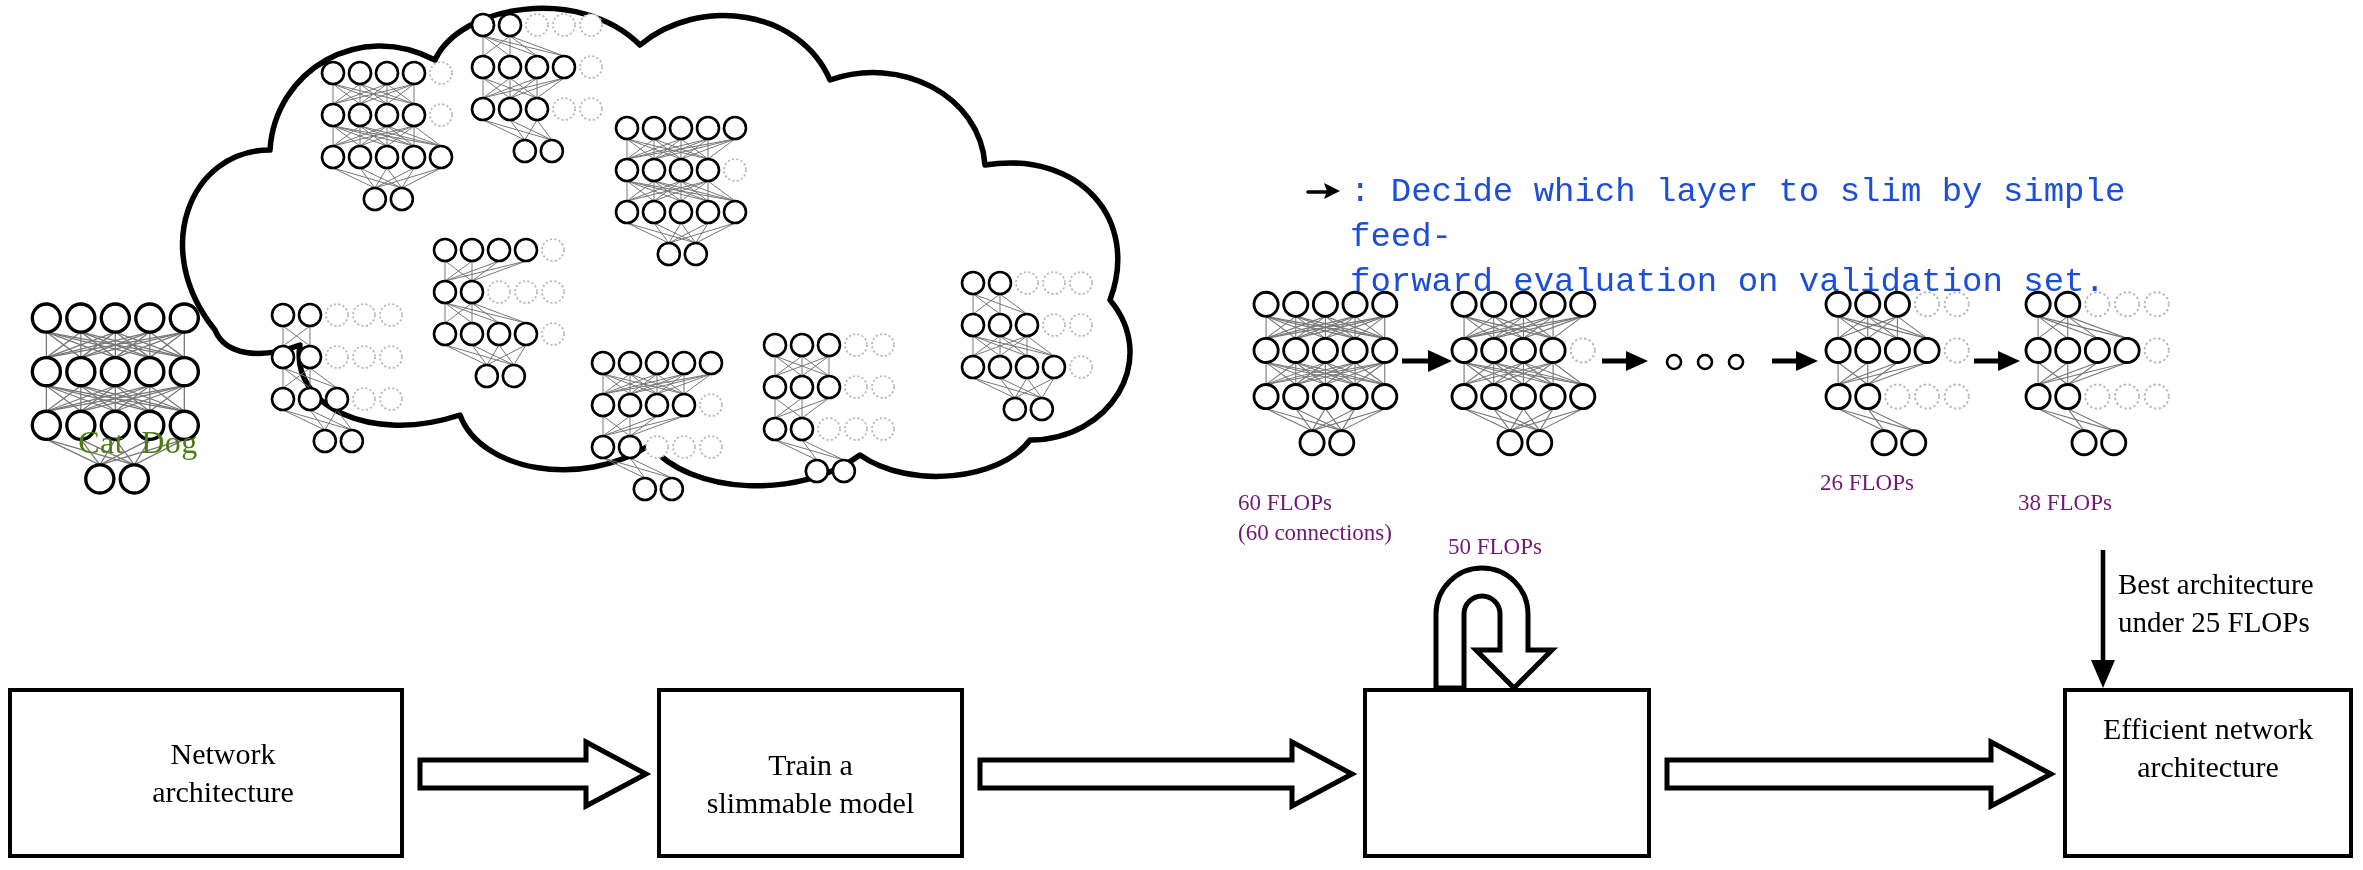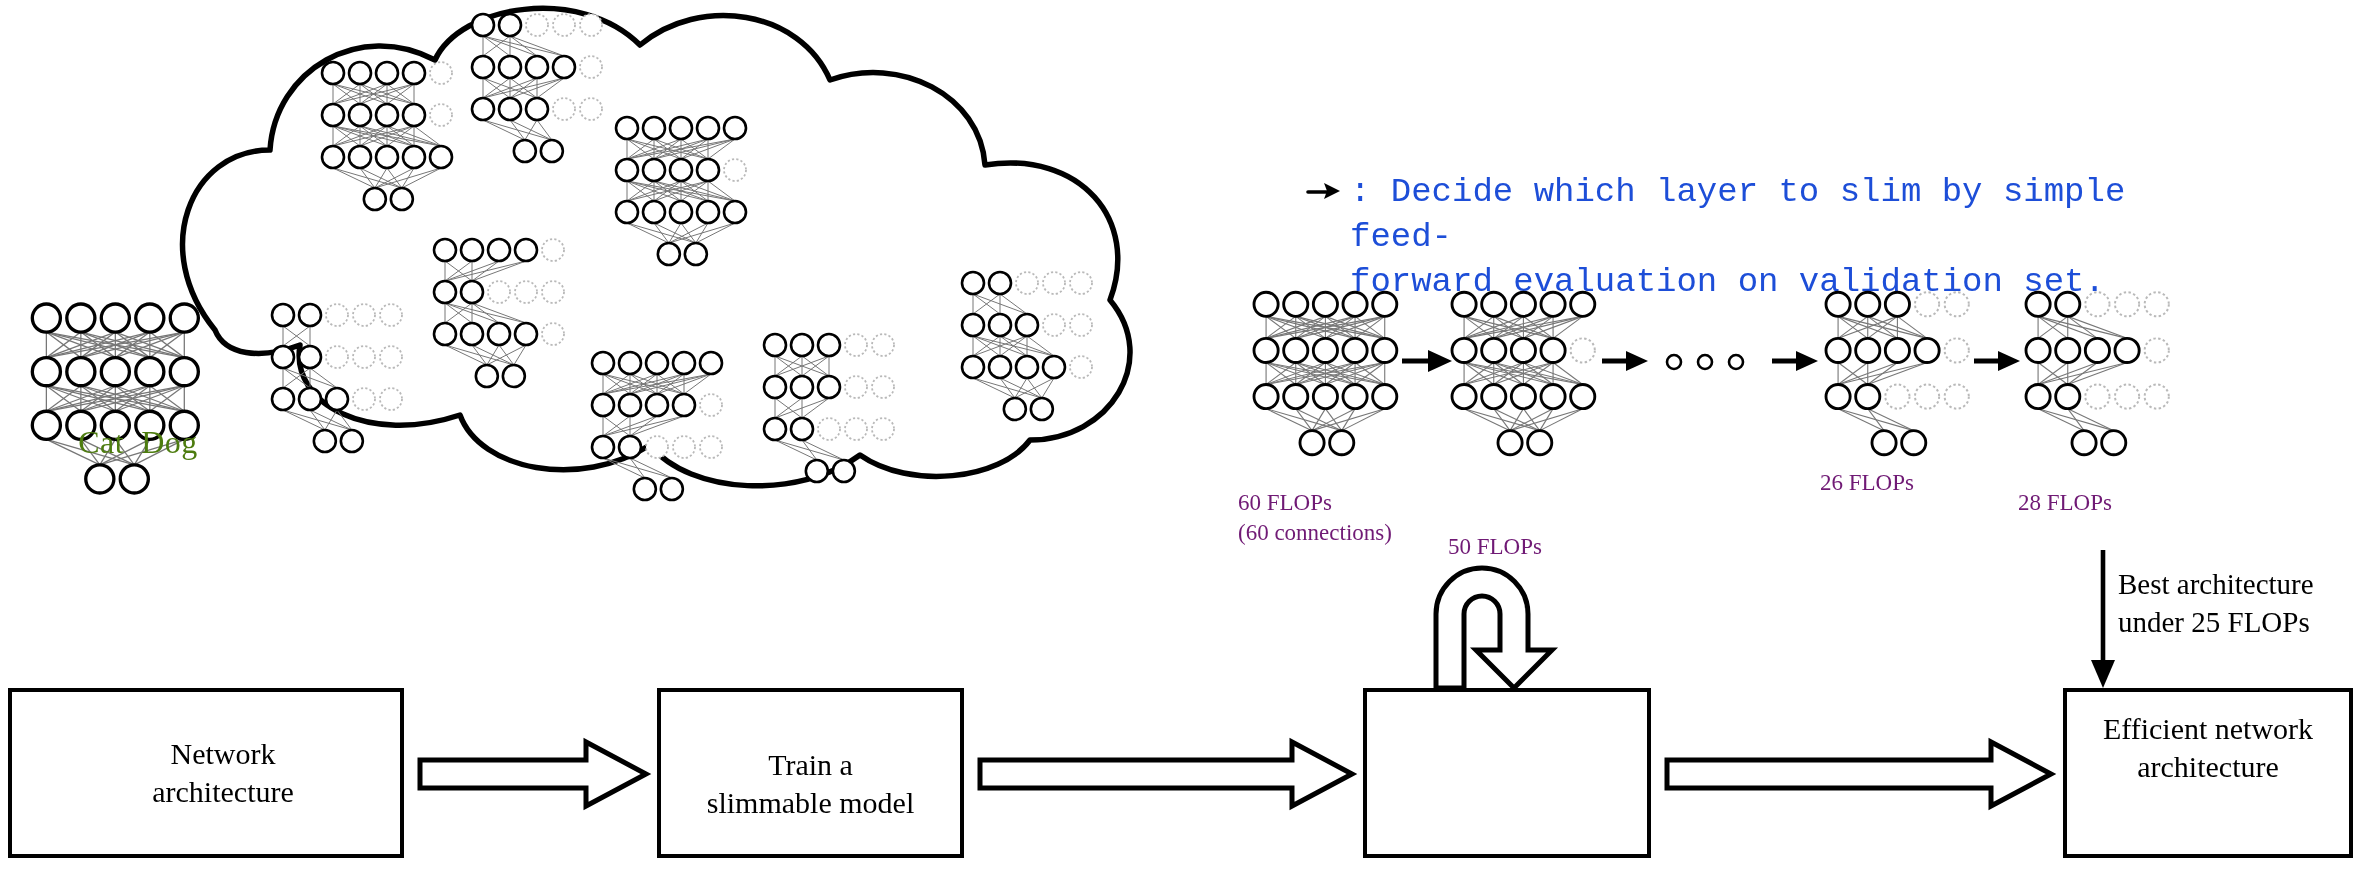--- a/index.html
+++ b/index.html
@@ -877,21 +877,21 @@
           <circle cx="62.135000000000005" cy="154.70000000000002" r="12.100000000000001" fill="#ffffff" stroke="#000000" stroke-width="2.8600000000000003"></circle>
           <circle cx="91.83500000000001" cy="154.70000000000002" r="12.100000000000001" fill="#ffffff" stroke="#000000" stroke-width="2.8600000000000003"></circle>
         </g>
       </svg>
   </div>
 
   <div class="flops" style="left:1238px;top:488px;width:200px;">60  FLOPs
 (60 connections)</div>
   <div class="flops" style="left:1448px;top:488px;width:180px;margin-top:44px;">50 FLOPs</div>
   <div class="flops" style="left:1820px;top:468px;width:180px;">26 FLOPs</div>
-  <div class="flops" style="left:2018px;top:488px;width:180px;">28 FLOPs</div>
+  <div class="flops" style="left:2018px;top:488px;width:180px;">38 FLOPs</div>
 
   <div class="abs" style="left:2084px;top:548px;">
     <svg width="40" height="142" viewBox="0 0 40 142">
       <path d="M19 2 L19 118" stroke="#000" stroke-width="4.6"></path>
       <path d="M19 140 L7 112 L31 112 Z" fill="#000"></path>
     </svg>
   </div>
   <div class="sidelabel" style="left:2118px;top:566px;width:250px;">Best architecture
 under 25 FLOPs</div>
 

